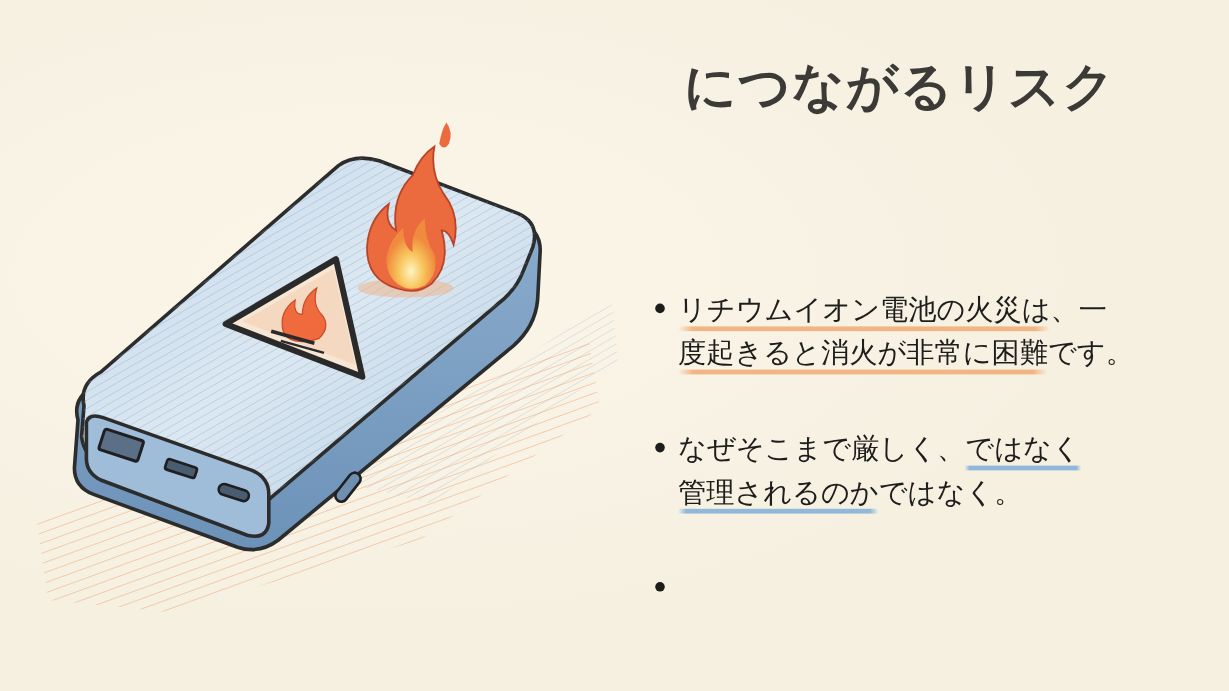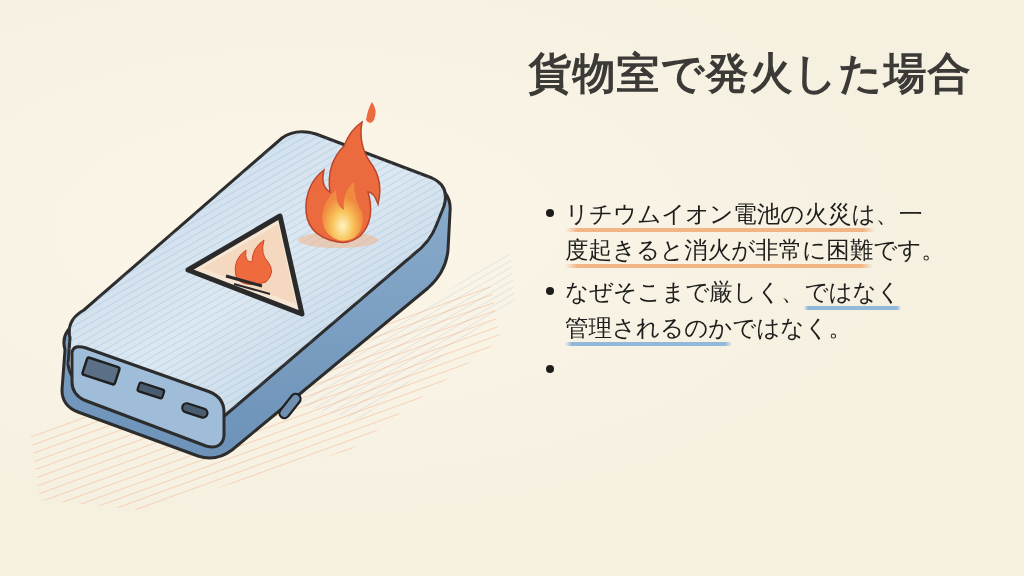--- a/index.html
+++ b/index.html
@@ -49,20 +49,21 @@
       margin: 0;
       padding: 0;
       list-style: none;
       color: #1d1d1b;
       font-size: 23.5px;
     }
     .bullet-item {
       position: relative;
       padding-left: 22px;
       margin-bottom: 6px;
+      margin-top: 44px;
     }
     .bullet-dot {
       position: absolute;
       left: 3px;
       top: 13px;
       width: 8px;
       height: 8px;
       border-radius: 50%;
       background: #1d1d1b;
     }
@@ -149,21 +150,21 @@
 
     <g>
       <ellipse cx="318" cy="140" rx="40" ry="8" fill="#f1b48a" opacity="0.55"></ellipse>
       <path d="M318 142 Q284 136 286 104 Q288 82 304 70 Q300 86 310 92 Q306 64 324 46 Q330 30 342 22 Q338 44 350 62 Q364 80 358 104 Q354 92 348 92 Q356 120 340 136 Q330 144 318 142 Z" fill="#ec6b3e" stroke="#b9442a" stroke-width="1.5"></path>
       <path d="M318 140 Q302 134 302 116 Q304 100 316 90 Q316 106 324 110 Q322 92 334 82 Q334 100 342 112 Q346 128 334 138 Q326 142 318 140 Z" fill="url(#flameCore)"></path>
       <path d="M346 20 Q348 8 352 2 Q358 10 354 20 Q350 26 346 20 Z" fill="#ec6b3e"></path>
     </g>
   </svg>
 
   <h1 class="title" style="margin:0;">
-    <span class="line">貨物室で発火した場合</span>
+    <span class="line">につながるリスク</span>
   </h1>
 
   <ul class="bullets">
     <li class="bullet-item">
       <span class="bullet-dot"></span>
       <span class="bline"><span class="hl-orange">リチウムイオン電池の火災は</span><span>、一</span></span>
       <span class="bline"><span class="hl-orange">度起きると消火が非常に困難</span><span>です。</span></span>
     </li>
     <li class="bullet-item">
       <span class="bullet-dot"></span>

